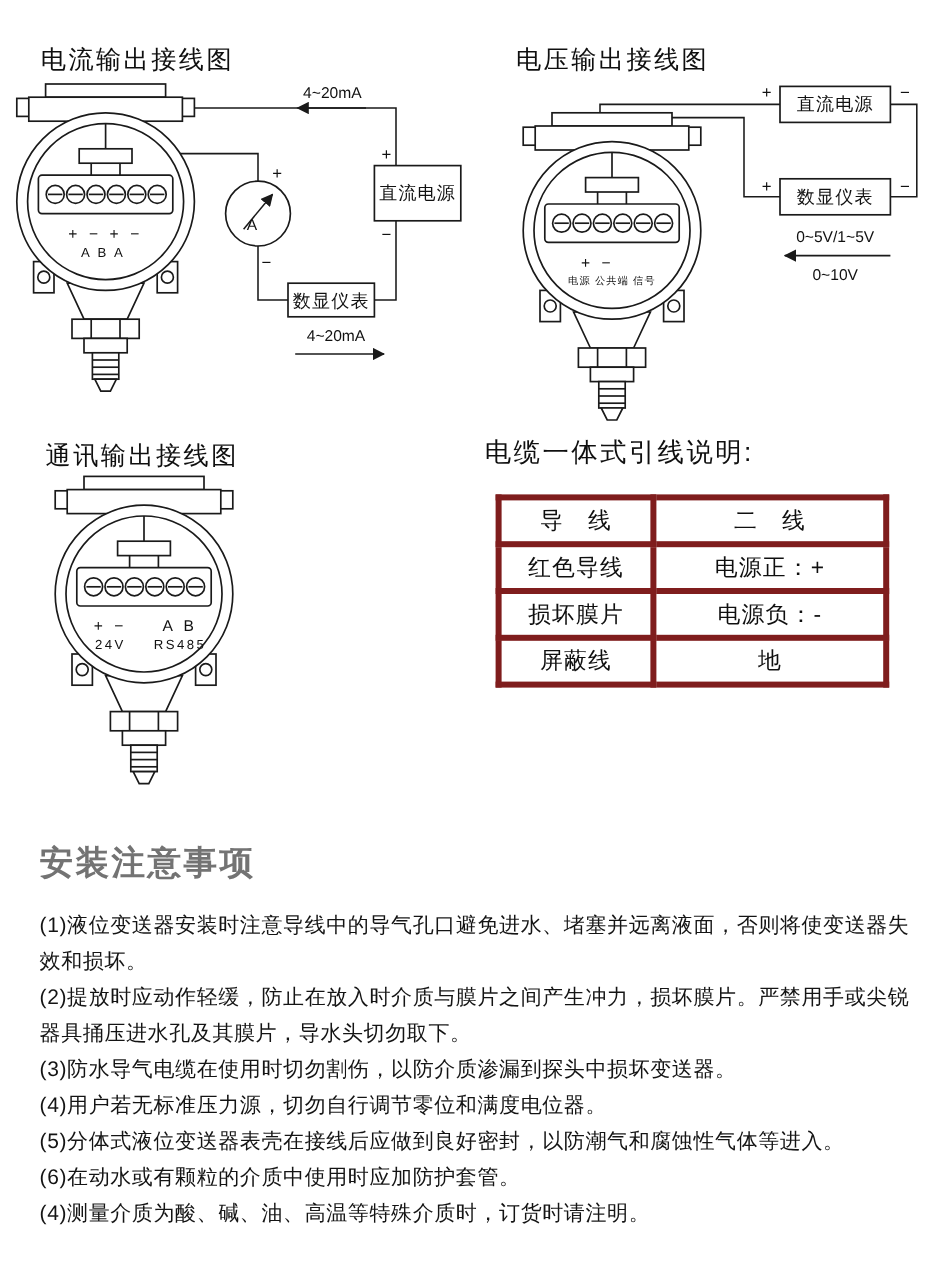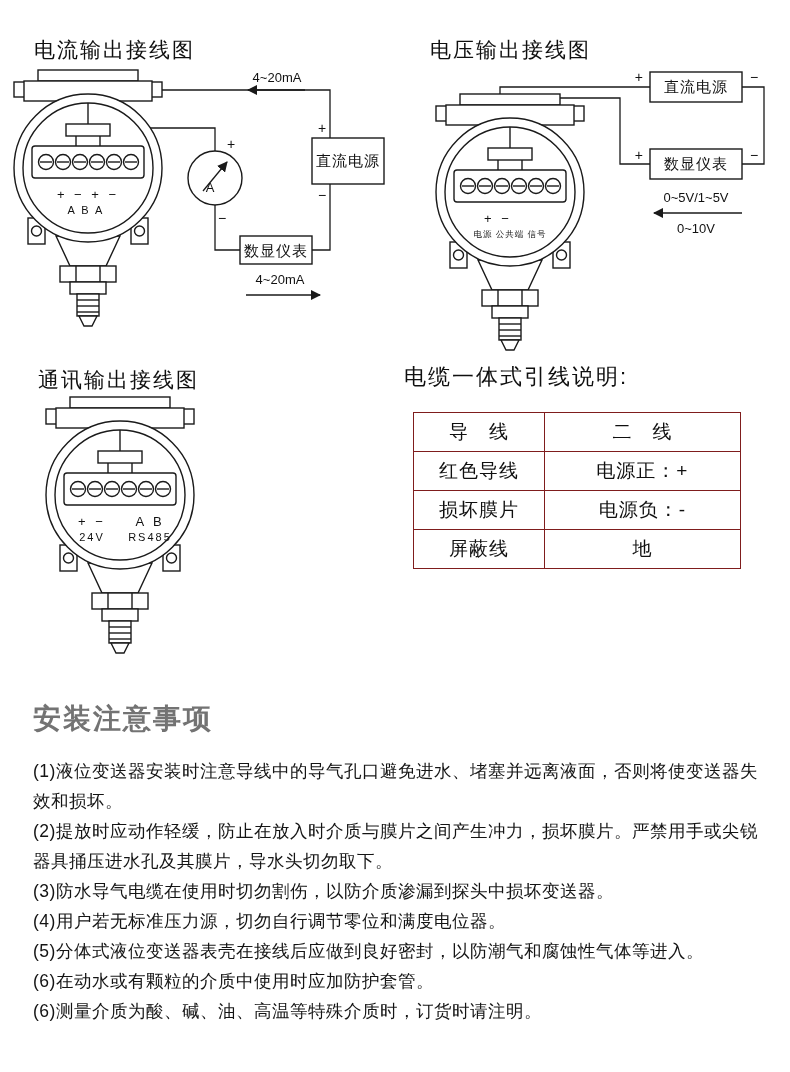--- a/index.html
+++ b/index.html
@@ -15,21 +15,21 @@
   .wire{fill:none;stroke:#1a1a1a;stroke-width:1.3}
   .shape{fill:#ffffff;stroke:#1a1a1a;stroke-width:1.4}
   text{font-family:"Liberation Sans","DejaVu Sans",sans-serif;fill:#111;stroke:none}
   .lbl{font-size:13px}
   .box-label{font-size:15px;letter-spacing:1px}
   .sign{font-size:14px}
   .term1{font-size:13px;letter-spacing:3px}
   .term2{font-size:11px;letter-spacing:2px}
   .term-cn{font-size:8.5px;letter-spacing:1px}
   .cable{position:absolute;left:413px;top:412px;width:328px;border-collapse:collapse;table-layout:fixed;background:#fff}
-  .cable th,.cable td{border:1px solid #7f1d1d;font-size:19px;font-weight:400;text-align:center;vertical-align:middle;height:39px;letter-spacing:1px;color:#0f0f0f}
+  .cable th,.cable td{border:5px solid #7f1d1d;font-size:19px;font-weight:400;text-align:center;vertical-align:middle;height:39px;letter-spacing:1px;color:#0f0f0f}
   .notes{position:absolute;left:33px;top:700px;width:726px}
   .notes-title{font-size:28px;font-weight:700;letter-spacing:2px;margin-bottom:18px;color:#737373}
   .notes p{font-size:17.5px;line-height:30px;margin:0;color:#141414;letter-spacing:0.5px}
 </style>
 </head>
 <body>
 
 <div class="page">
 
   <div class="title t1">电流输出接线图</div>
@@ -178,16 +178,16 @@
     </table>
 
   <div class="notes">
     <div class="notes-title">安装注意事项</div>
     <p>(1)液位变送器安装时注意导线中的导气孔口避免进水、堵塞并远离液面，否则将使变送器失效和损坏。</p>
     <p>(2)提放时应动作轻缓，防止在放入时介质与膜片之间产生冲力，损坏膜片。严禁用手或尖锐器具捅压进水孔及其膜片，导水头切勿取下。</p>
     <p>(3)防水导气电缆在使用时切勿割伤，以防介质渗漏到探头中损坏变送器。</p>
     <p>(4)用户若无标准压力源，切勿自行调节零位和满度电位器。</p>
     <p>(5)分体式液位变送器表壳在接线后应做到良好密封，以防潮气和腐蚀性气体等进入。</p>
     <p>(6)在动水或有颗粒的介质中使用时应加防护套管。</p>
-    <p>(6)测量介质为酸、碱、油、高温等特殊介质时，订货时请注明。</p>
+    <p>(4)测量介质为酸、碱、油、高温等特殊介质时，订货时请注明。</p>
   </div>
 
 </div>
 
 </body></html>

